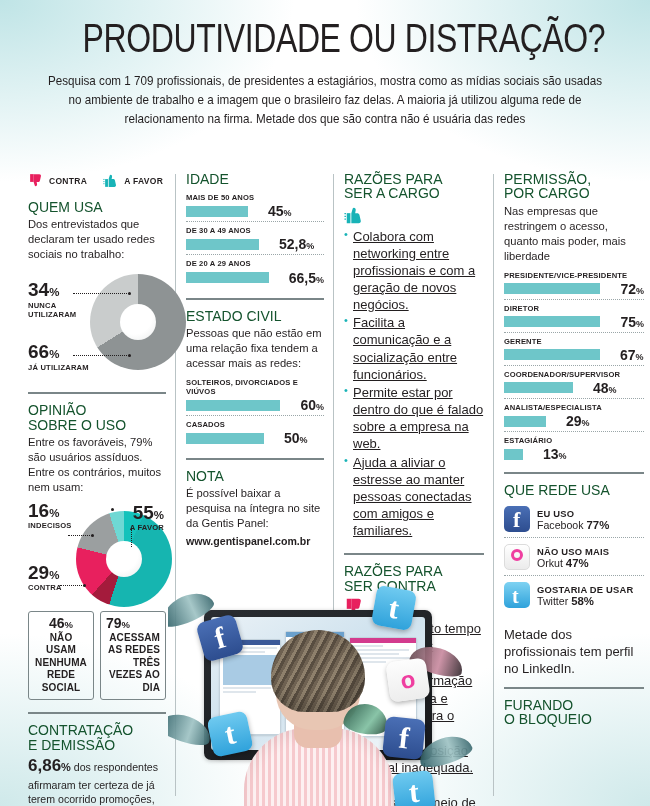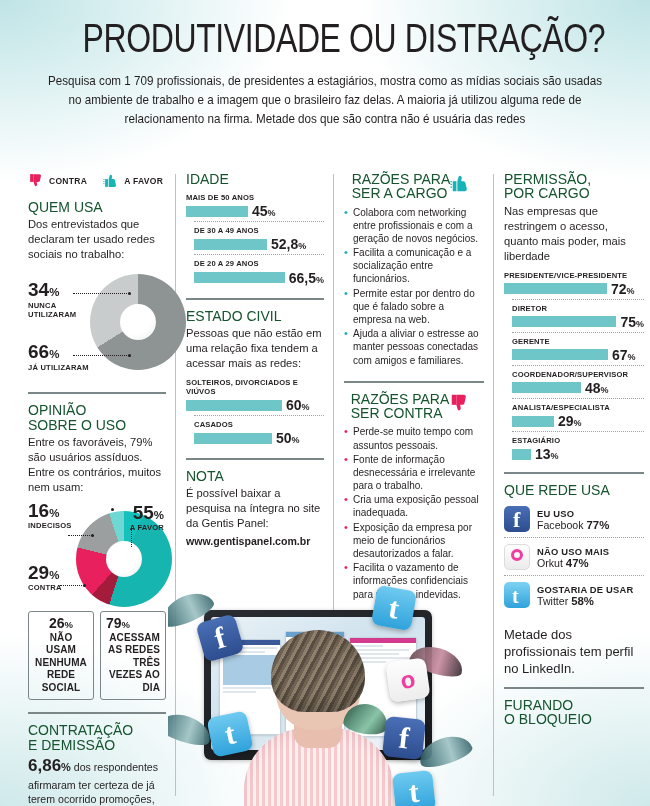--- a/index.html
+++ b/index.html
@@ -92,43 +92,43 @@
   .callout .num {
     font-family: "Liberation Sans Narrow","Liberation Sans",sans-serif;
     font-weight: bold; font-size: 14px; line-height: 1;
   }
   .callout .num .pct { font-size: 9.5px; }
   .callout .txt { font-size: 10px; font-weight: bold; line-height: 1.25; margin-top: 2px; letter-spacing: 0.1px; }
 
   
   .bars { margin-top: 7px; }
   .bar-row { padding-bottom: 3px; }
-  .bar-row + .bar-row { border-top: 1px dotted #9aa6a8; padding-top: 4px; margin-left: 8px; }
+  .bar-row + .bar-row { border-top: 1px dotted #9aa6a8; padding-top: 4px; }
   .bar-label { font-size: 7.6px; font-weight: bold; letter-spacing: 0.15px; line-height: 1.2; margin-bottom: 2px; }
-  .bar-line { display: flex; align-items: center; gap: 4px; }
+  .bar-line { display: flex; align-items: center; gap: 20px; }
   .bar-fill { height: 11px; background: #6ec6c9; }
   .bar-val {
     font-family: "Liberation Sans Narrow","Liberation Sans",sans-serif;
     font-weight: bold; font-size: 14px; line-height: 1; white-space: nowrap;
   }
   .bar-val .pct { font-size: 9px; }
 
   
   ul.reasons { list-style: none; margin-top: 2px; }
   ul.reasons li {
-    position: relative; padding-left: 9px; font-size: 10px;
-    line-height: 1.32; margin-bottom: 1px;
+    position: relative; padding-left: 9px; font-size: 13px;
+    line-height: 1.32; margin-bottom: 1px; text-decoration: underline;
   }
   ul.reasons li::before {
     content: "•"; position: absolute; left: 0; top: -1px;
     color: #18b3b7; font-size: 11px;
   }
   ul.reasons.contra li::before { color: #e8205e; }
 
-  .sec-head-row { display: flex; align-items: flex-start; justify-content: center; }
+  .sec-head-row { display: flex; align-items: flex-start; justify-content: center; flex-direction: column; }
 
   
   .net-row { display: flex; align-items: center; gap: 7px; padding: 6px 0 5px; }
   .net-row + .net-row { border-top: 1px dotted #9aa6a8; }
   .net-icon { width: 26px; height: 26px; border-radius: 5px; flex: none; }
   .net-head { font-size: 9.4px; font-weight: bold; letter-spacing: 0.2px; }
   .net-sub { font-size: 10.6px; }
   .net-sub b { font-size: 11.4px; }
   .net-note { font-size: 13px; line-height: 1.3; margin-top: 14px; }
 
@@ -294,21 +294,21 @@
       <div style="position:absolute; left:0; top:62px;">
         <div class="bignum"><span>29</span><span class="pct">%</span></div>
         <div class="smalllbl" style="margin-top:2px">CONTRA</div>
       </div>
       <div class="leader" style="left:32px; top:84px; width:24px;"></div>
       <div class="dot" style="left:55px; top:83px;"></div>
     </div>
 
     <div class="callouts" style="margin-top:-8px">
       <div class="callout">
-        <div class="num"><span>26</span><span class="pct">%</span></div>
+        <div class="num"><span>46</span><span class="pct">%</span></div>
         <div class="txt">NÃO USAM NENHUMA REDE SOCIAL</div>
       </div>
       <div class="callout" style="text-align:left">
         <div class="num"><span>79</span><span class="pct">%</span></div>
         <div class="txt" style="text-align:right">ACESSAM AS REDES TRÊS VEZES AO DIA</div>
       </div>
     </div>
 
     <div class="rule" style="margin-top:12px"></div>
 

